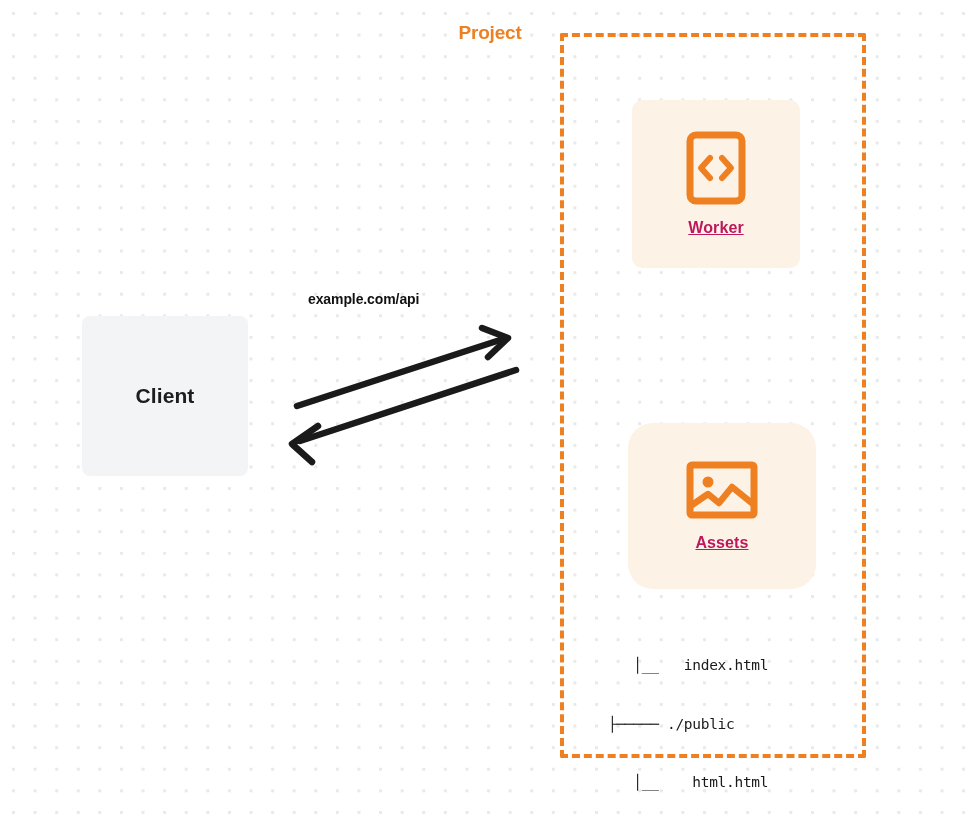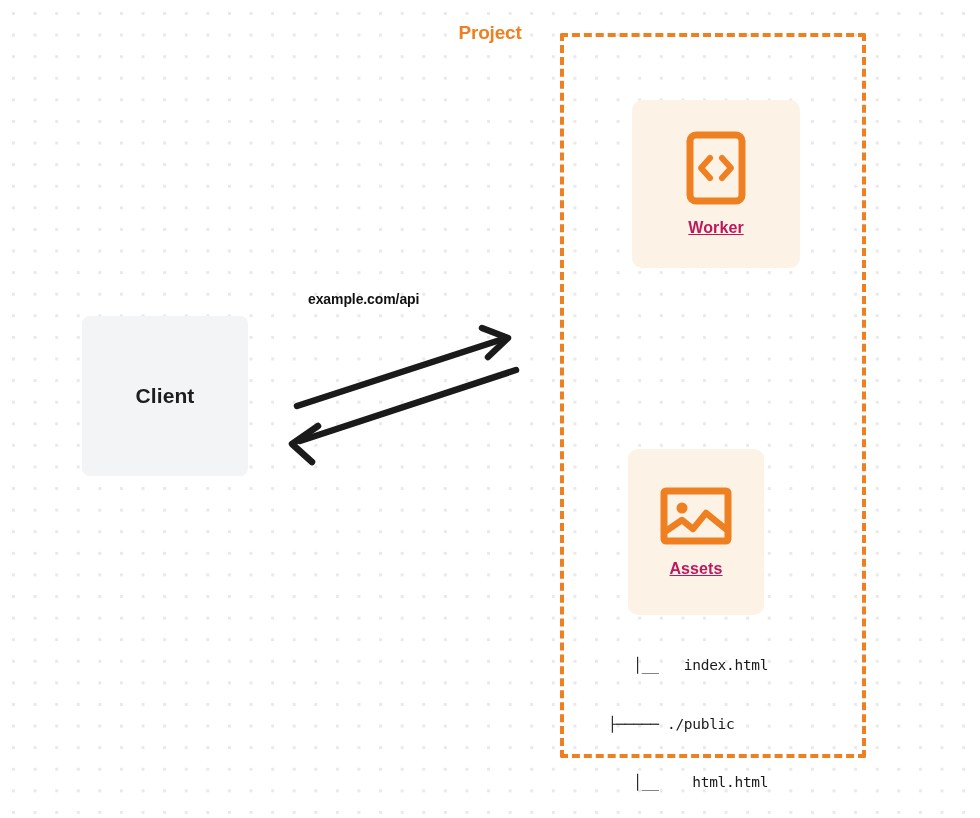--- a/index.html
+++ b/index.html
@@ -102,23 +102,24 @@
     justify-content: center;
   }
   #worker-card {
     left: 632px;
     top: 100px;
     width: 168px;
     height: 168px;
   }
   #assets-card {
     left: 628px;
-    top: 449px;
-    width: 136px;
+    top: 423px;
+    width: 188px;
     height: 166px;
+    border-radius: 25px;
   }
   .service-card .card-icon {
     display: block;
     line-height: 0;
     margin-bottom: 14px;
   }
   .service-card .card-label {
     font-size: 16px;
     font-weight: bold;
     color: #be185d;

